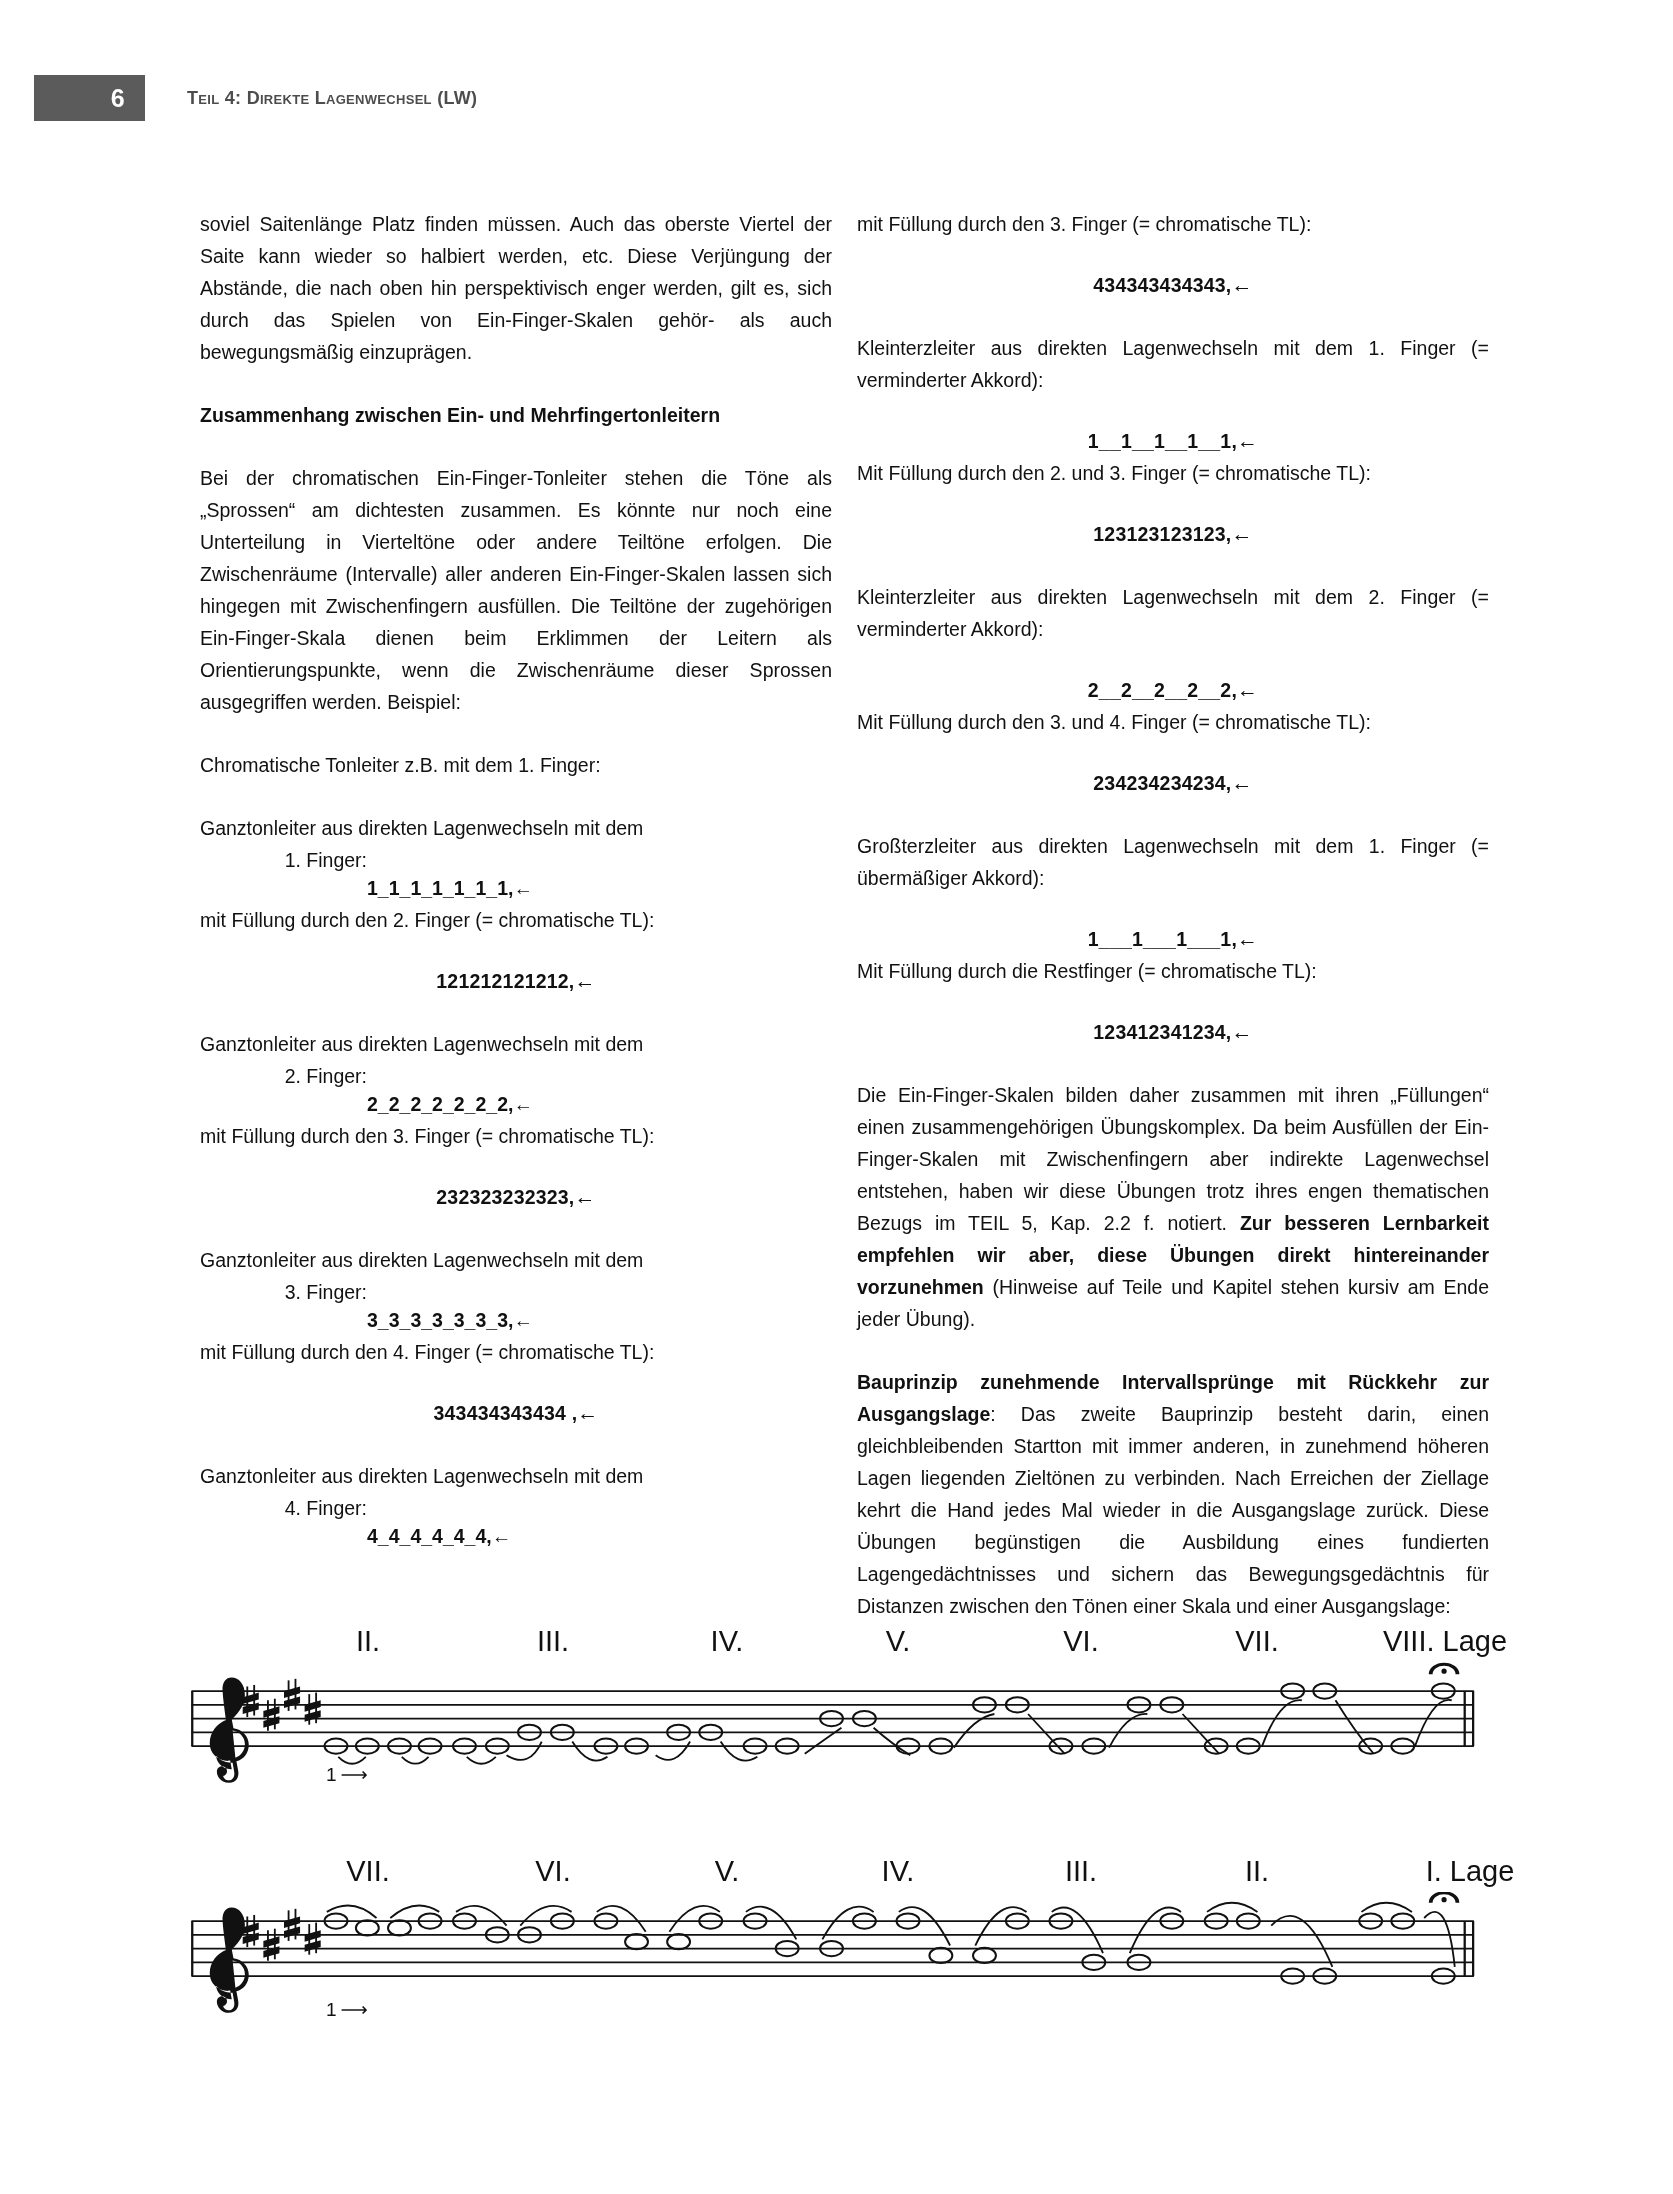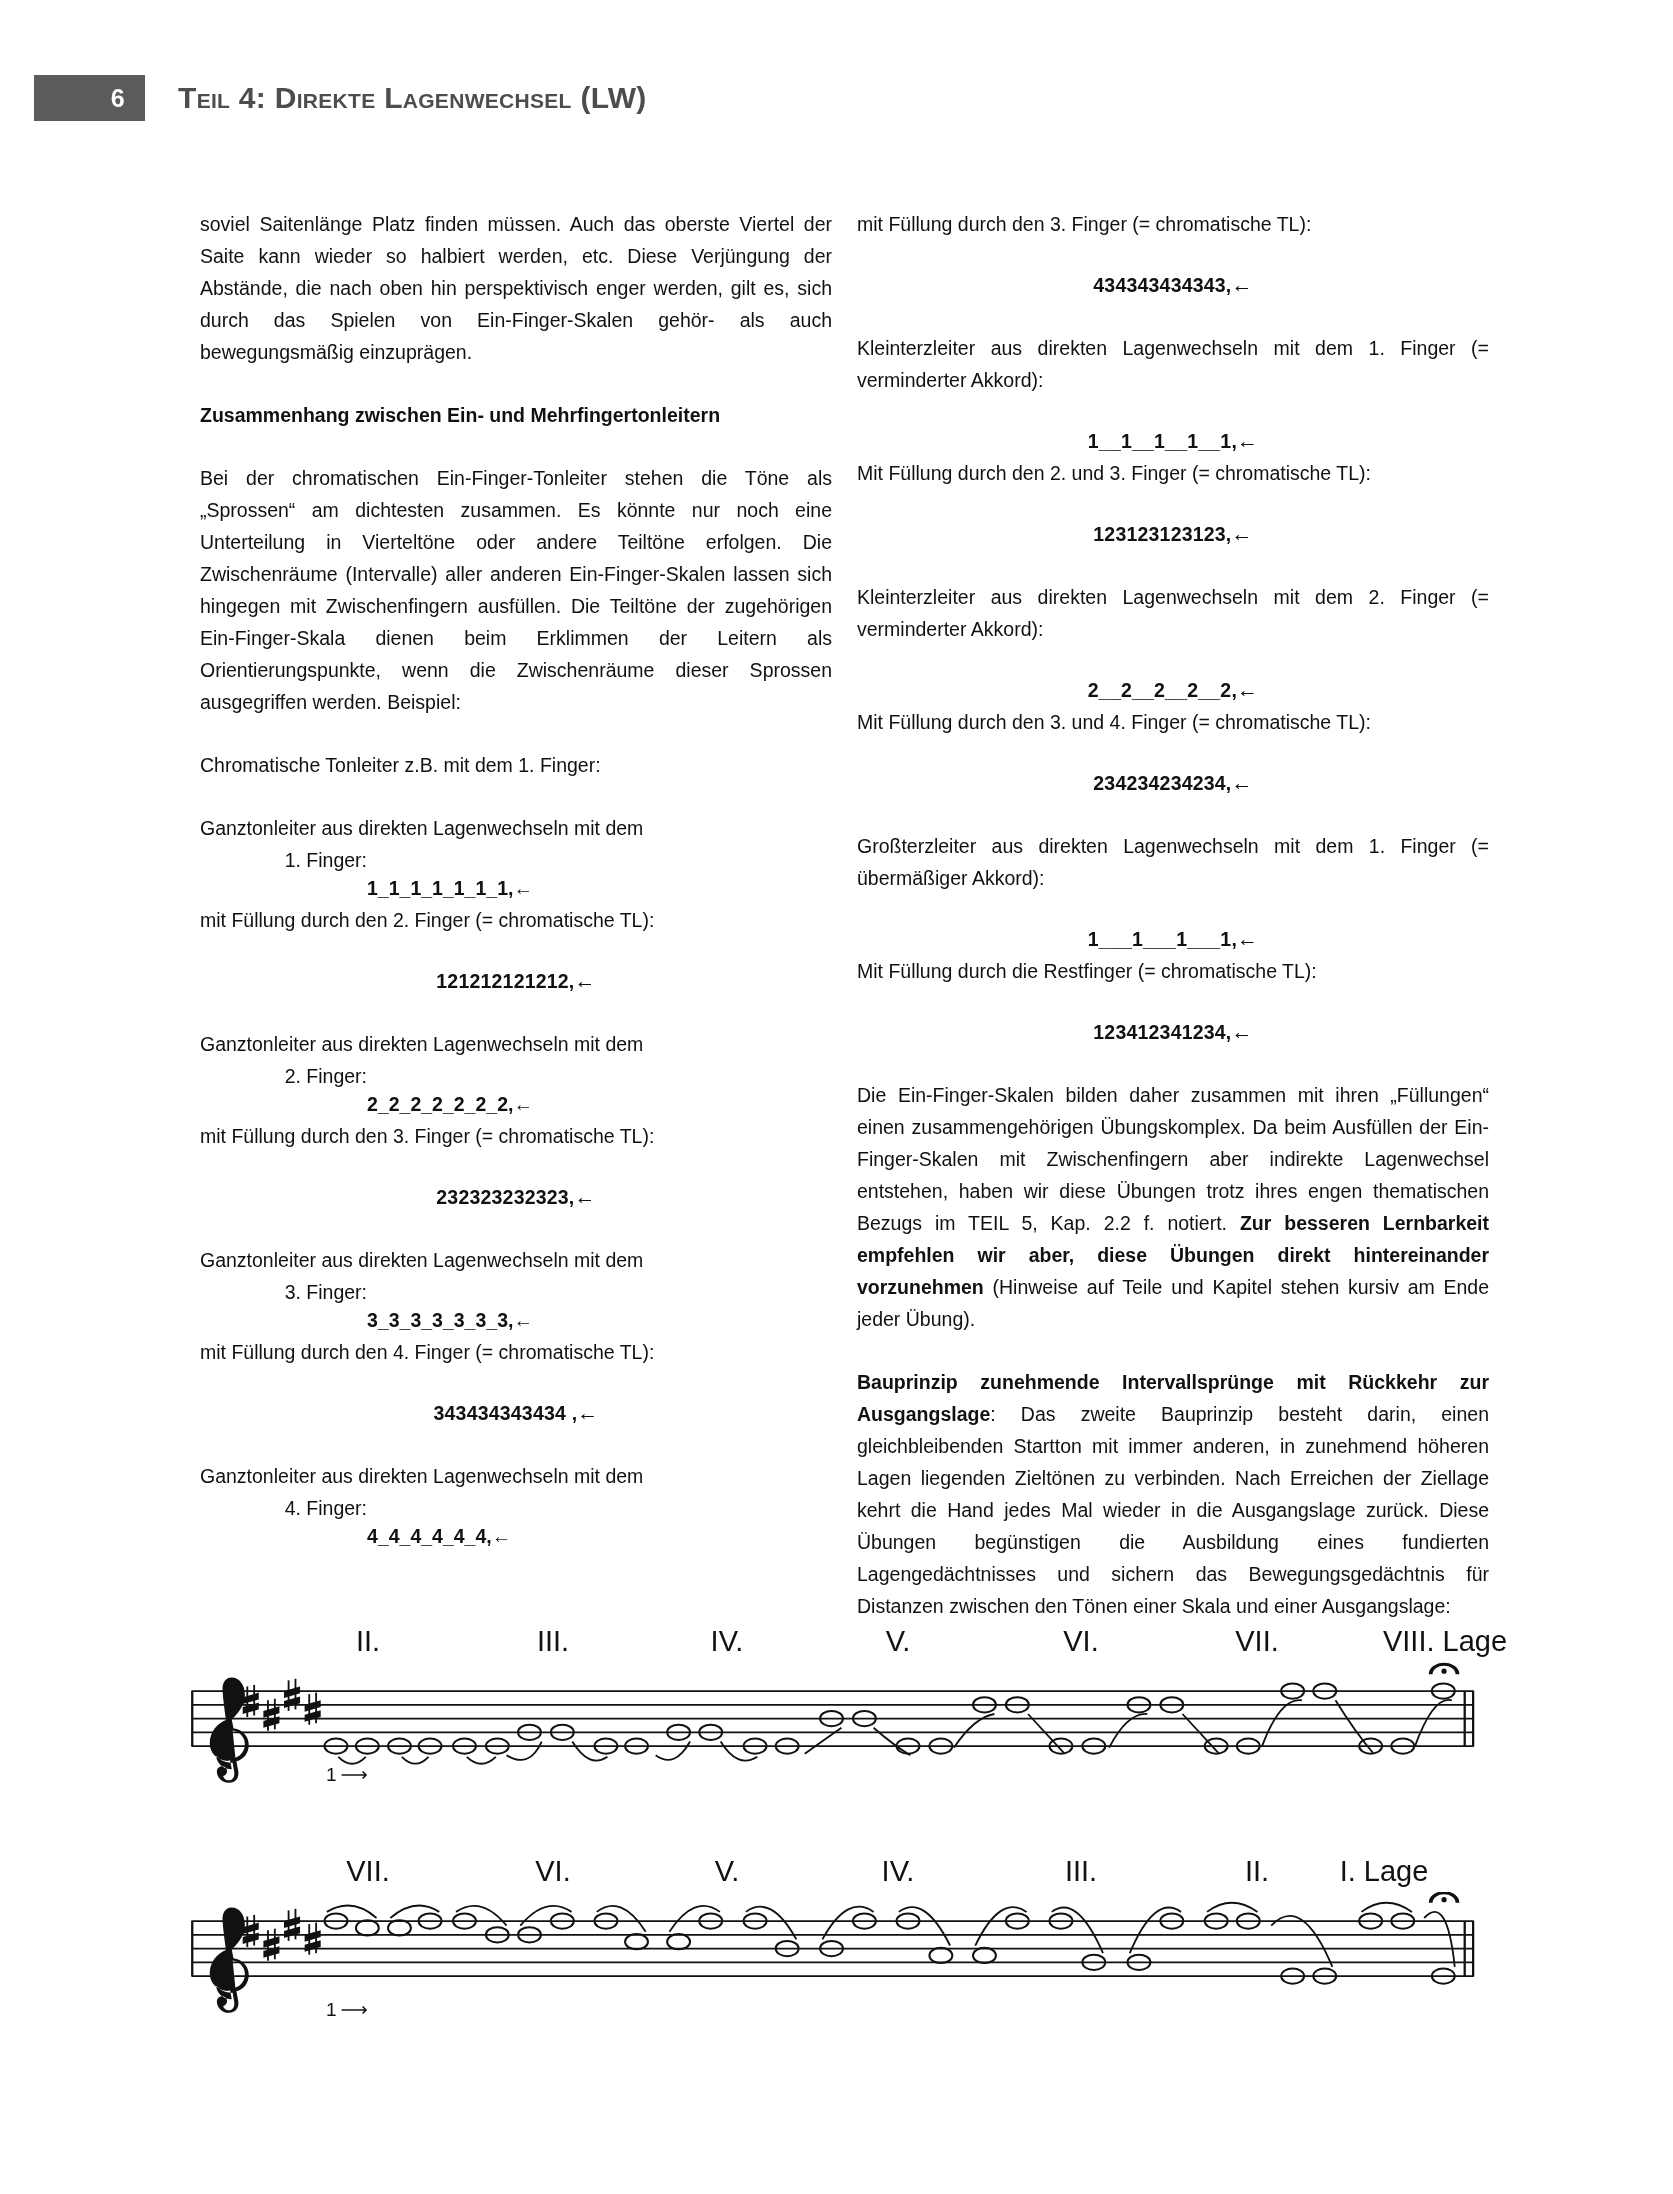--- a/index.html
+++ b/index.html
@@ -18,23 +18,23 @@
   }
   .page-badge{
     position:absolute;left:34px;top:0;width:111px;height:46px;
     background:#5b5b5b;
   }
   .page-badge span{
     position:absolute;right:20px;top:50%;transform:translateY(-50%);
     color:#ffffff;font-size:25px;font-weight:700;letter-spacing:0.4px;
   }
   .header-title{
-    position:absolute;left:178px;top:50%;transform:translateY(-50%);
+    position:absolute;left:187px;top:50%;transform:translateY(-50%);
     color:#4d4d4d;
-    font-size:30px;
+    font-size:18px;
     font-weight:700;
     letter-spacing:0.3px;
     font-variant:small-caps;
     font-stretch:condensed;
     white-space:nowrap;
   }
 
   
   .col{
     position:absolute;
@@ -334,21 +334,21 @@
   </div>
 
   <div class="sys sys-2">
     <div class="lage-row">
       <span class="lage-lbl" style="left:368px;">VII.</span>
       <span class="lage-lbl" style="left:553px;">VI.</span>
       <span class="lage-lbl" style="left:727px;">V.</span>
       <span class="lage-lbl" style="left:898px;">IV.</span>
       <span class="lage-lbl" style="left:1081px;">III.</span>
       <span class="lage-lbl" style="left:1257px;">II.</span>
-      <span class="lage-lbl" style="left:1384px;text-align:center;">I. Lage</span>
+      <span class="lage-lbl" style="left:1470px;text-align:center;">I. Lage</span>
     </div>
 
     <div class="staff-wrap">
       <svg width="1673" height="130" viewBox="0 0 2183 170" xmlns="http://www.w3.org/2000/svg">
         <g stroke="#111" stroke-width="2.2">
           <line x1="248" y1="38" x2="1925" y2="38"></line>
           <line x1="248" y1="56" x2="1925" y2="56"></line>
           <line x1="248" y1="74" x2="1925" y2="74"></line>
           <line x1="248" y1="92" x2="1925" y2="92"></line>
           <line x1="248" y1="110" x2="1925" y2="110"></line>

